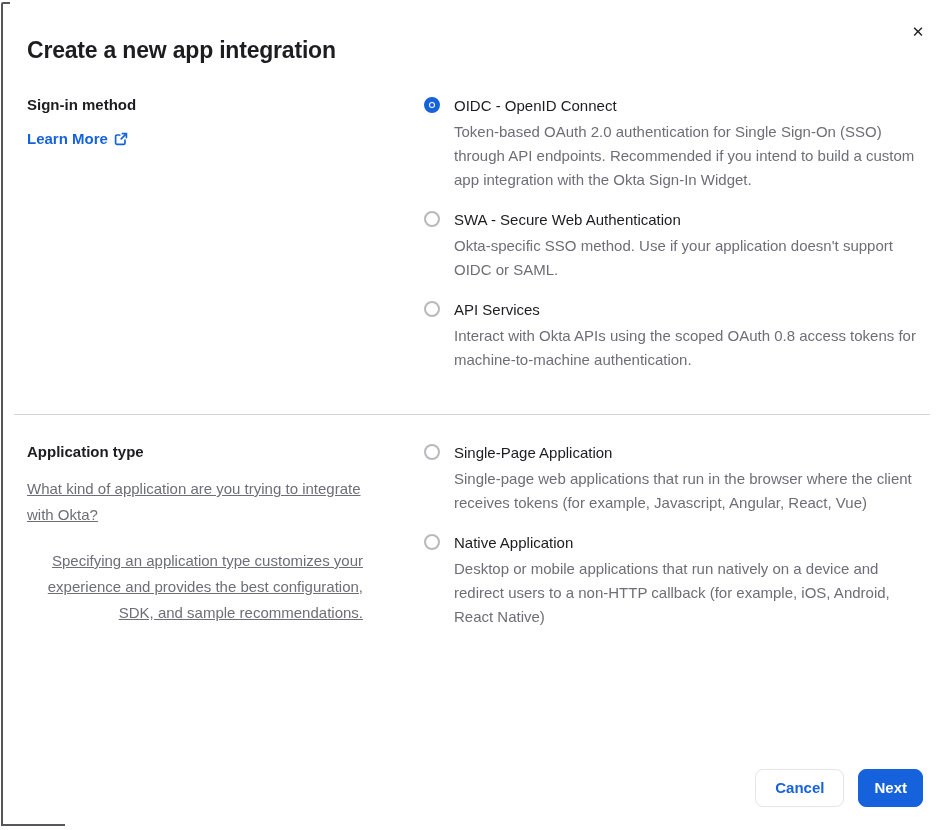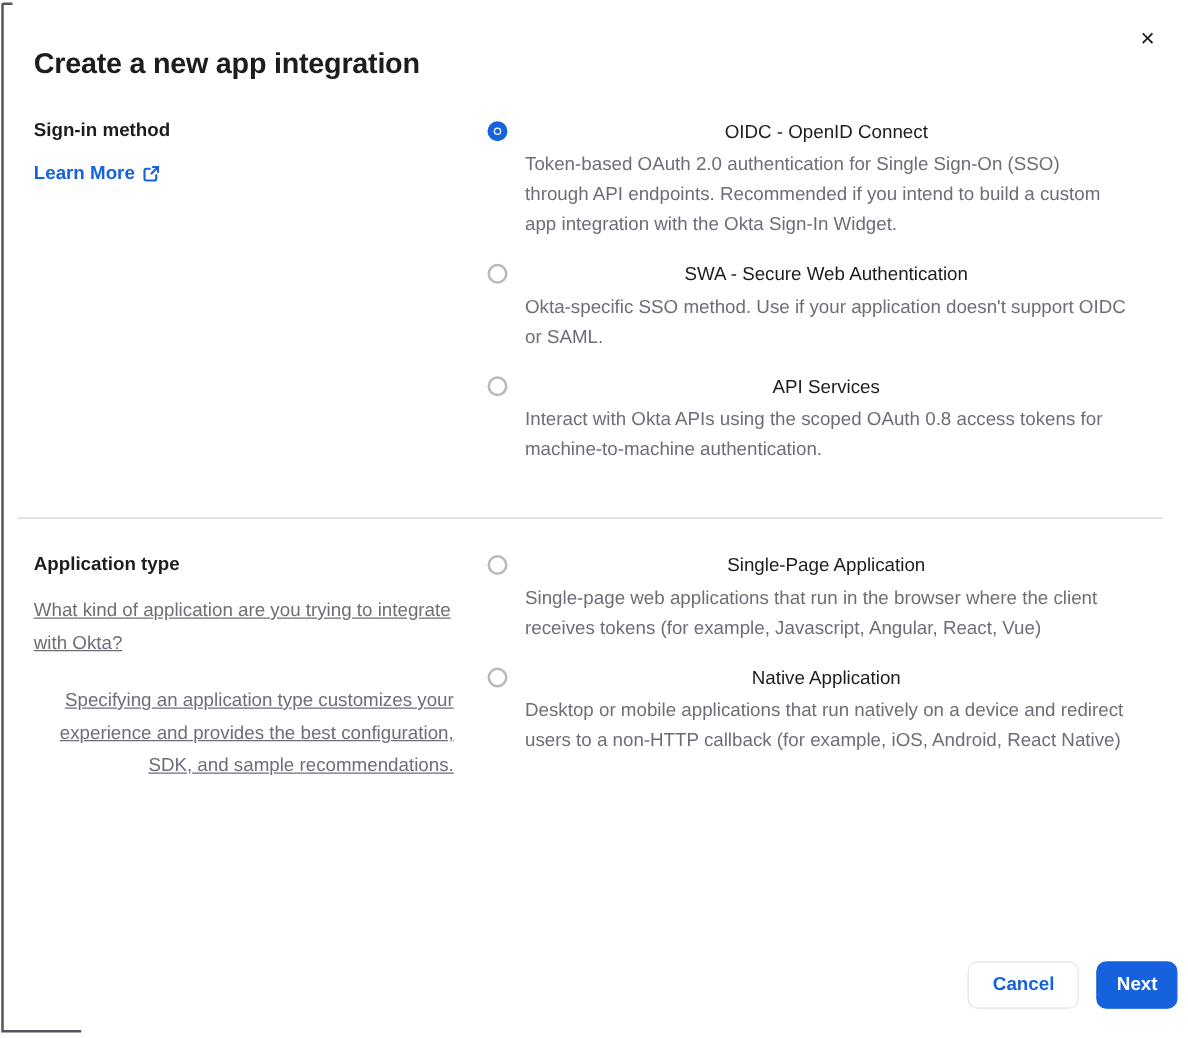--- a/index.html
+++ b/index.html
@@ -32,21 +32,21 @@
     font-size: 15px; line-height: 22px; text-align: center;
     color: var(--heading); font-family: inherit;
   }
 
   h1.title {
     padding-top: 37px;
     font-size: 23px; font-weight: 700; letter-spacing: -0.2px;
     color: var(--heading);
   }
 
-  .section { display: flex; }
+  .section { display: flex; gap: 34px; }
   .section-1 { padding-top: 31px; padding-bottom: 42px; }
   .section-2 { padding-top: 27px; }
 
   .left-col { width: 363px; flex-shrink: 0; padding-right: 27px; }
   .right-col { flex: 1; max-width: 512px; }
 
   .col-label { font-size: 15px; font-weight: 700; color: var(--heading); line-height: 20px; }
 
   .learn-more {
     display: inline-flex; align-items: center; gap: 6px;
@@ -72,25 +72,25 @@
     background: #fff;
     position: relative;
     cursor: pointer;
   }
   .radio.selected { border: 5px solid var(--blue); }
   .radio.selected::after {
     content: ""; position: absolute; inset: 1px;
     border-radius: 50%; background: var(--blue);
   }
 
-  .option-label { font-size: 15px; font-weight: 500; line-height: 21px; color: var(--heading); text-align: center; }
+  .option-label { font-size: 15px; font-weight: 500; line-height: 21px; color: var(--heading); }
   .option-desc  { margin-top: 4px; font-size: 15px; line-height: 24px; color: var(--gray); }
 
   .footer {
-    position: absolute; right: 8px; top: 769px;
+    position: absolute; right: 27px; top: 769px;
     display: flex; gap: 14px; align-items: center;
   }
   .btn {
     font-family: inherit; font-size: 15px; font-weight: 700;
     border-radius: 8px; cursor: pointer; line-height: 18px;
   }
   .btn-cancel {
     color: var(--blue); background: #fff;
     border: 1px solid #e4e4e9;
     padding: 9px 19px;

